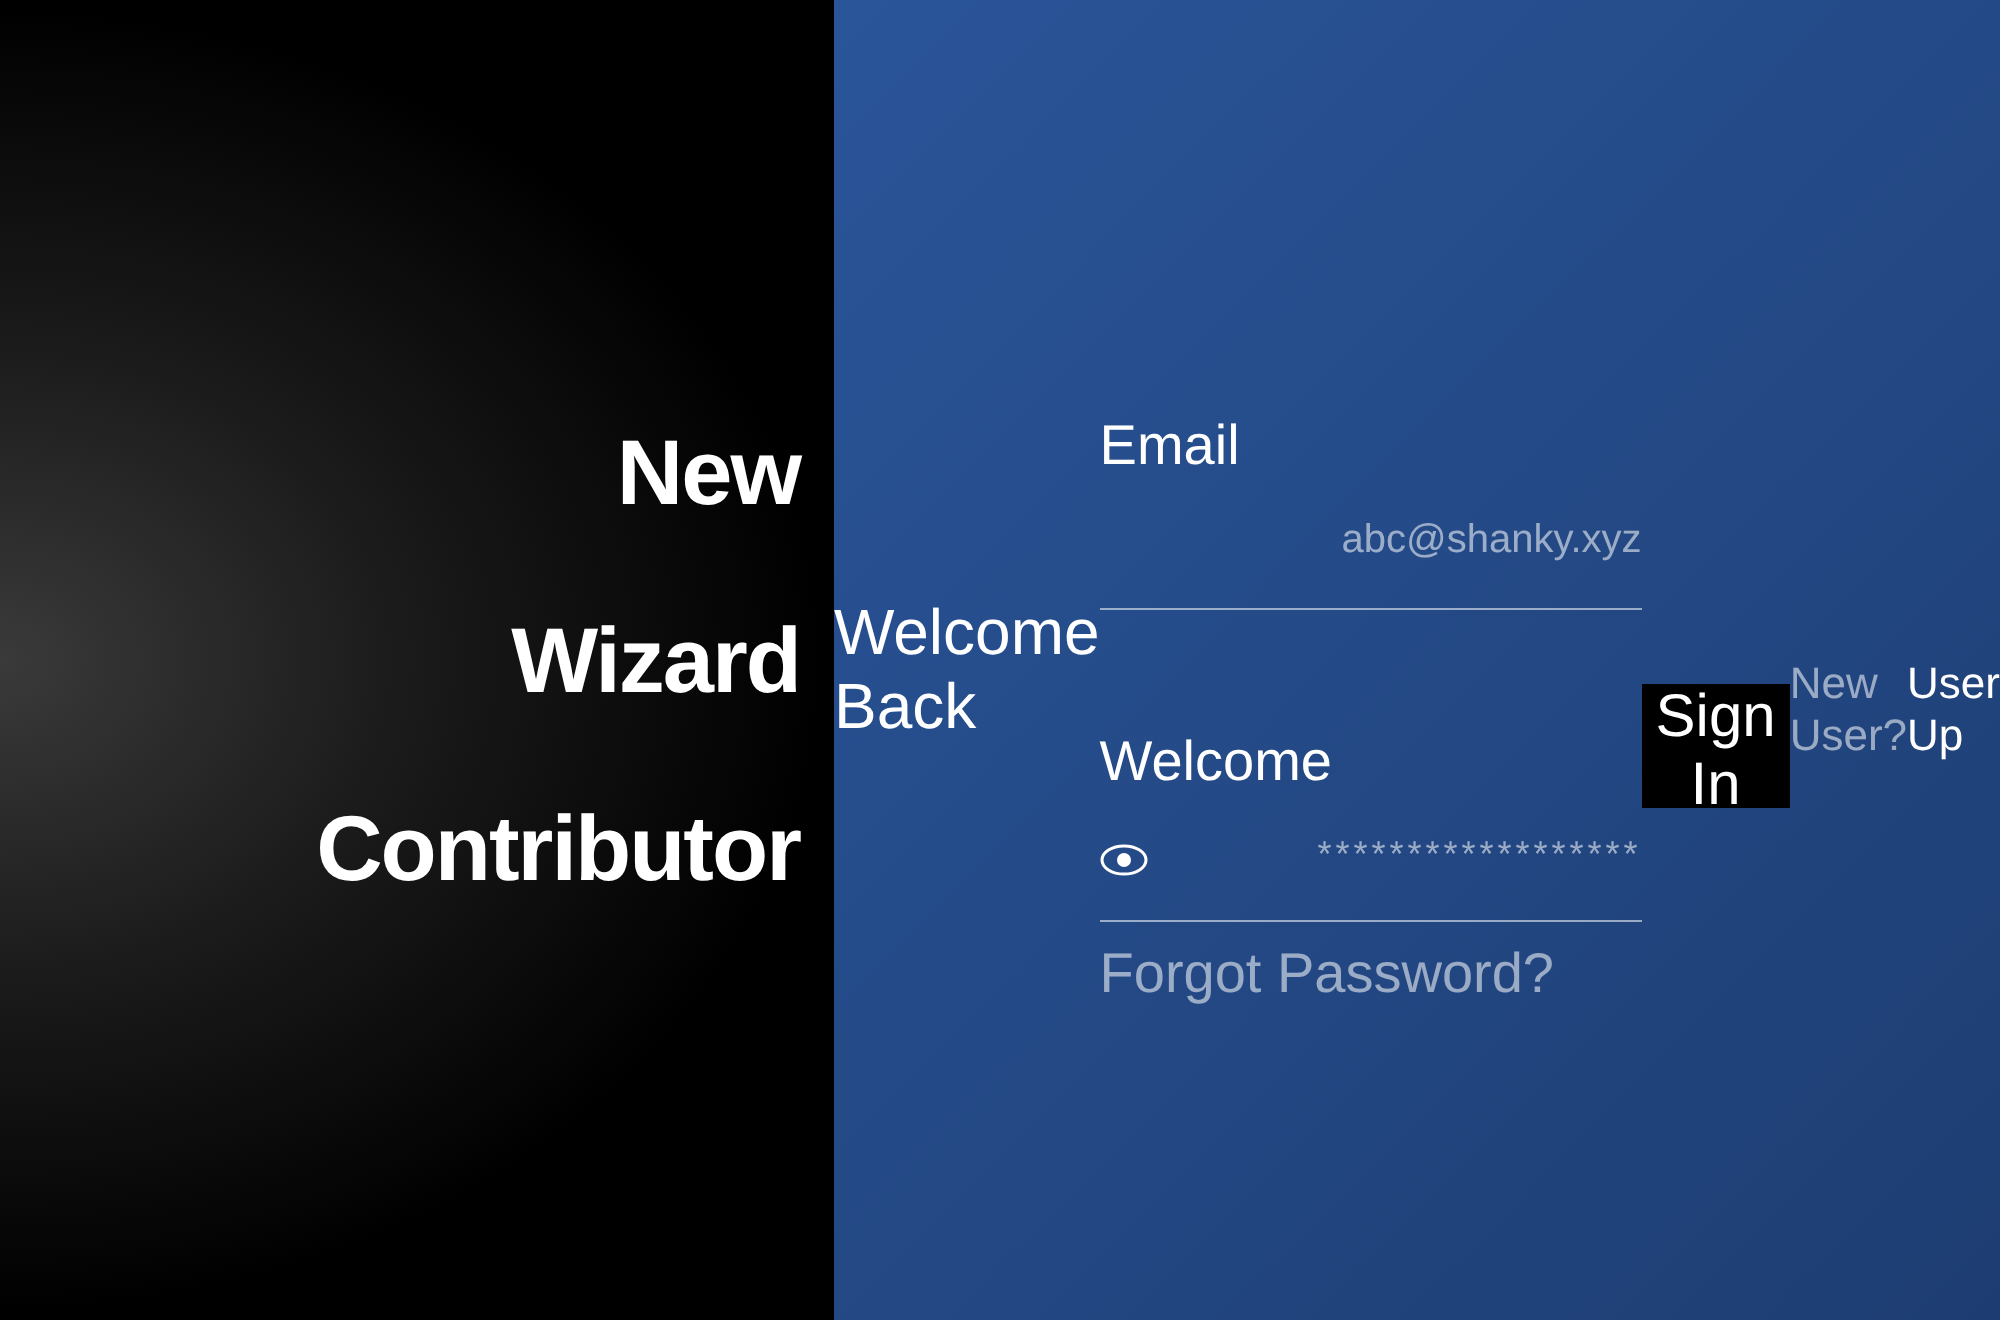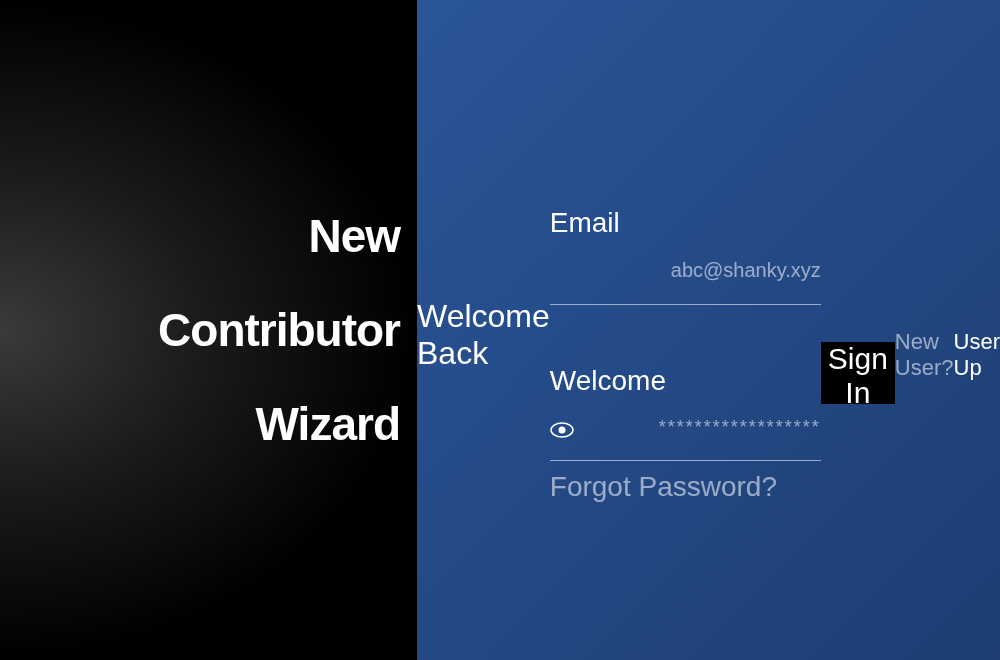--- a/index.html
+++ b/index.html
@@ -135,22 +135,22 @@
       color: #ffffff;
       cursor: pointer;
       text-decoration: none;
     }
   </style>
 </head>
 <body>
 
 <div class="left-panel">
   <div class="brand-text">New</div>
+  <div class="brand-text">Wizard</div>
   <div class="brand-text">Contributor</div>
-  <div class="brand-text">Wizard</div>
 </div>
 
 <div class="right-panel">
   <div class="welcome-heading">Welcome Back</div>
 
   <div class="form-container">
     <div class="field-label">Email</div>
     <div class="input-row">
       <input type="text" class="input-field" placeholder="abc@shanky.xyz" style="">
     </div>

